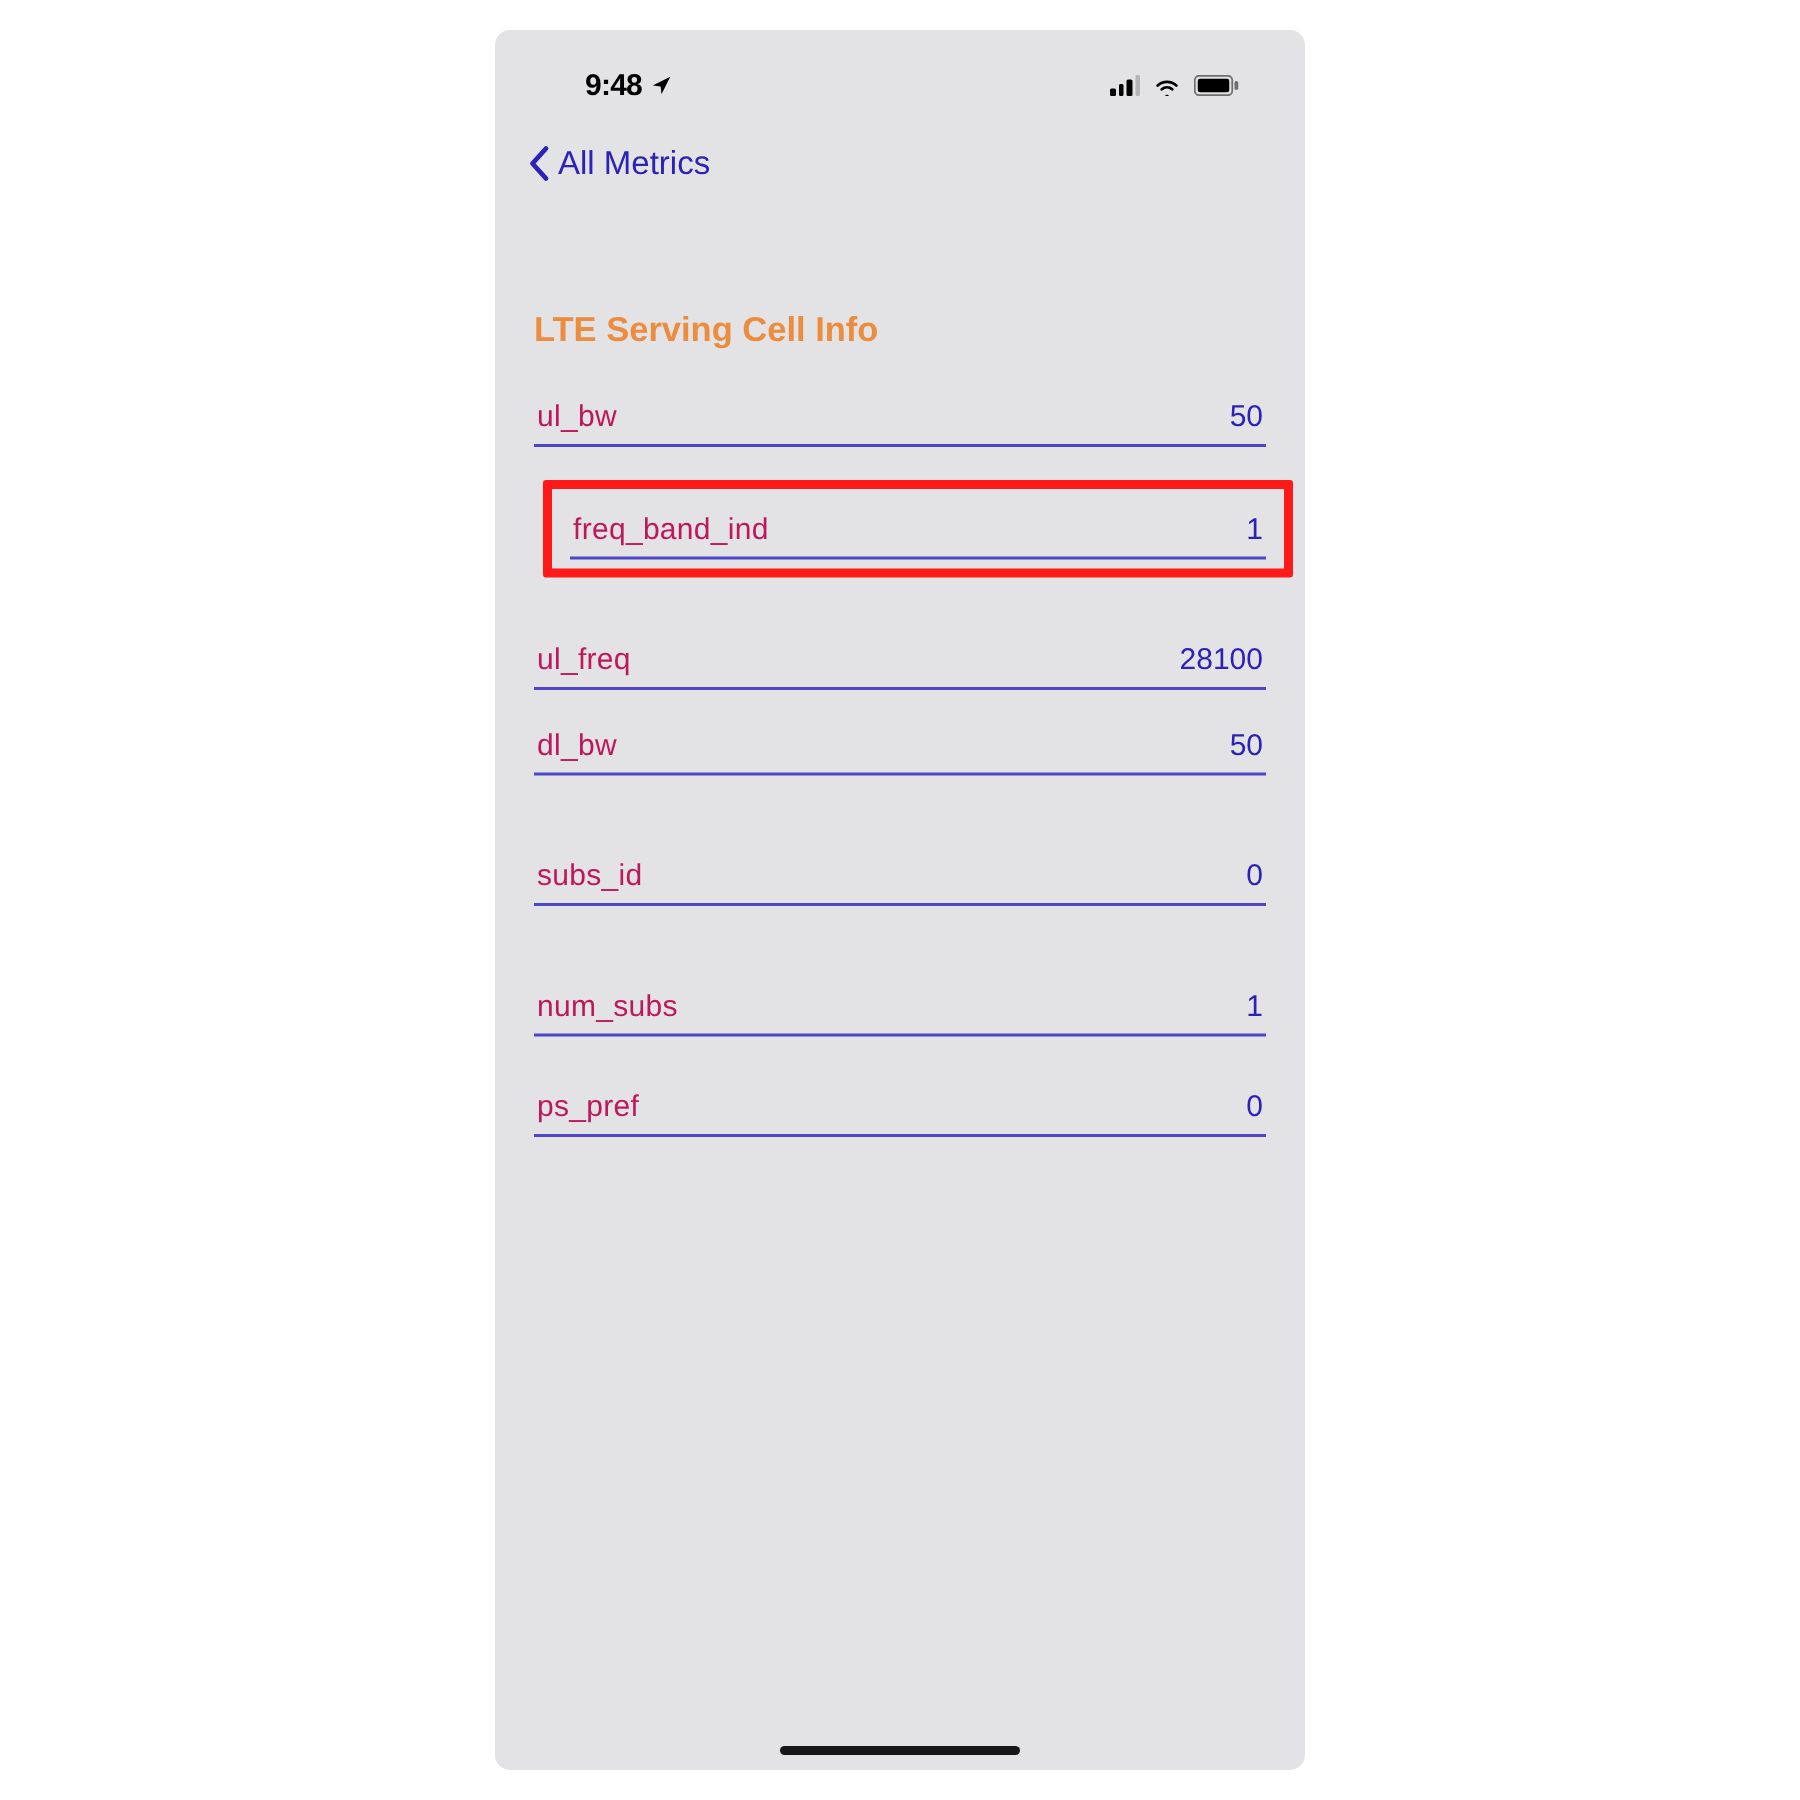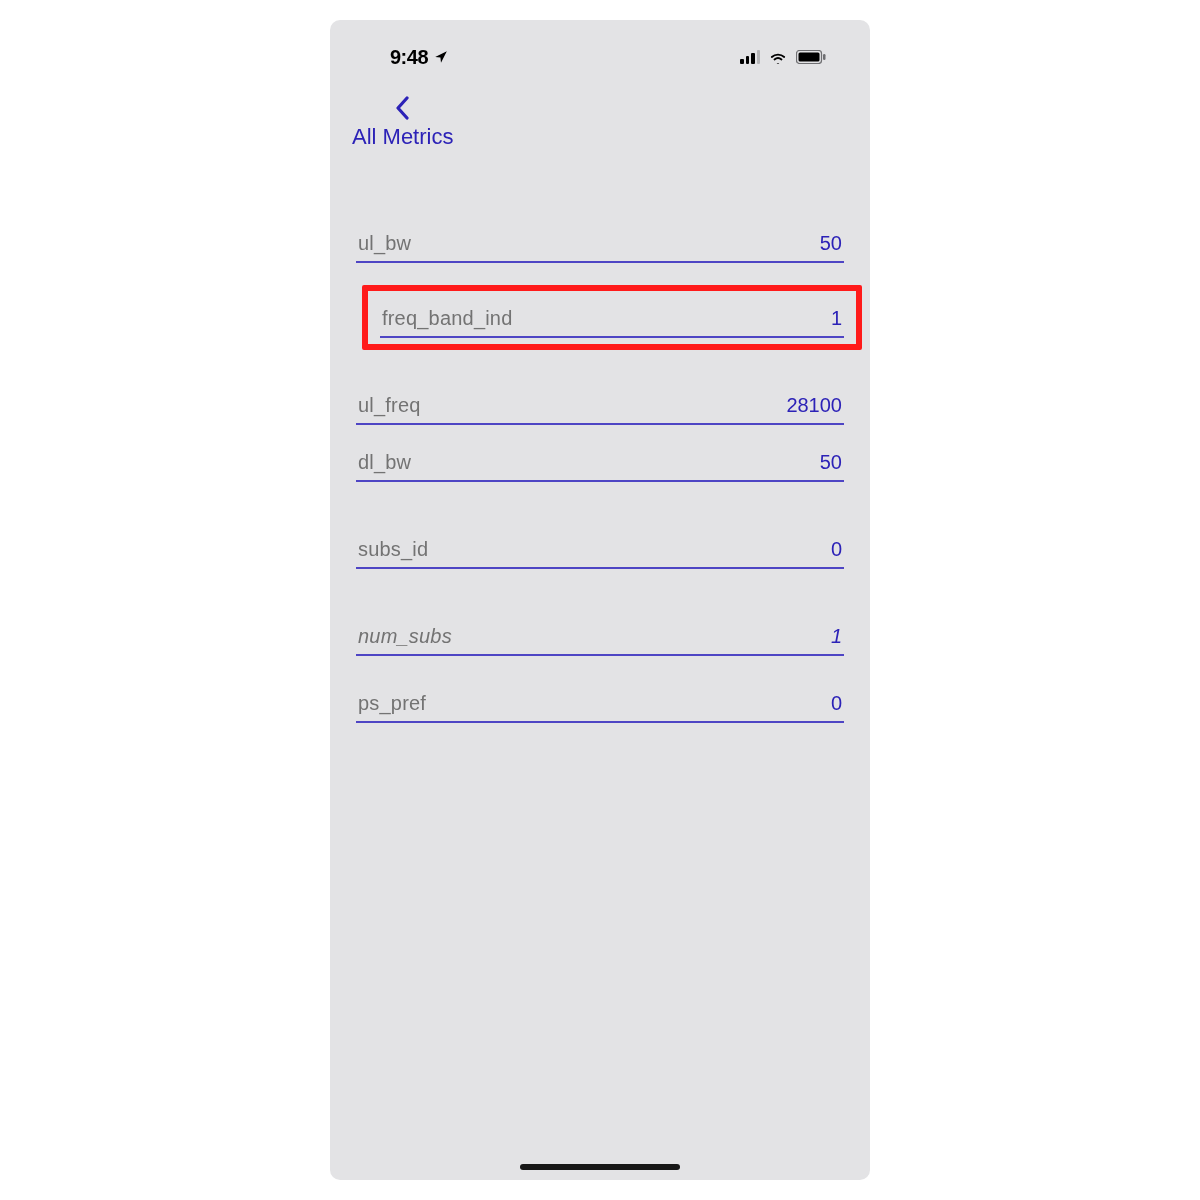--- a/index.html
+++ b/index.html
@@ -81,21 +81,20 @@
     position: absolute;
     top: 76px;
     left: 22px;
     display: flex;
     align-items: center;
     gap: 4px;
     color: #2c22b7;
     font-size: 22px;
     font-weight: 500;
     cursor: pointer;
-    flex-direction: column;
   }
   .nav svg { display:block; }
 
   
   .content {
     position: absolute;
     top: 186px;
     left: 0; right: 0;
     padding: 0 26px;
   }
@@ -115,21 +114,21 @@
   }
   .row {
     display: flex;
     justify-content: space-between;
     align-items: baseline;
     border-bottom: 2px solid #4e45c4;
     padding: 0 2px 6px 2px;
     font-size: 20px;
   }
   .metric-label {
-    color: #737373;
+    color: #be185d;
     font-weight: 400;
     letter-spacing: 0.2px;
   }
   .metric-value {
     color: #2c22b7;
     font-weight: 500;
   }
   .highlight-box {
     position: absolute;
     border: 6px solid #ff1a1a;
@@ -196,20 +195,21 @@
     <div class="nav">
       <span>
         <svg width="16" height="24" viewBox="0 0 16 24">
             <path d="M12 2 L3 12 L12 22" fill="none" stroke="#2c22b7" stroke-width="3.2" stroke-linecap="round" stroke-linejoin="round"></path>
           </svg>
       </span>
       <span>All Metrics</span>
     </div>
 
     <div class="content">
+      <div class="section-title">LTE Serving Cell Info</div>
 
       <div class="rows">
 
         <div class="row-wrap">
           <div class="row">
             <span class="metric-label">ul_bw</span>
             <span class="metric-value">50</span>
           </div>
         </div>
 
@@ -237,21 +237,21 @@
         </div>
 
 
         <div class="row-wrap" style="padding-top:56px;">
           <div class="row">
             <span class="metric-label">subs_id</span>
             <span class="metric-value">0</span>
           </div>
         </div>
 
-        <div class="row-wrap" style="padding-top:56px;font-style:italic;">
+        <div class="row-wrap" style="padding-top:56px;">
           <div class="row">
             <span class="metric-label">num_subs</span>
             <span class="metric-value">1</span>
           </div>
         </div>
 
         <div class="row-wrap" style="padding-top:36px;">
           <div class="row">
             <span class="metric-label">ps_pref</span>
             <span class="metric-value">0</span>

